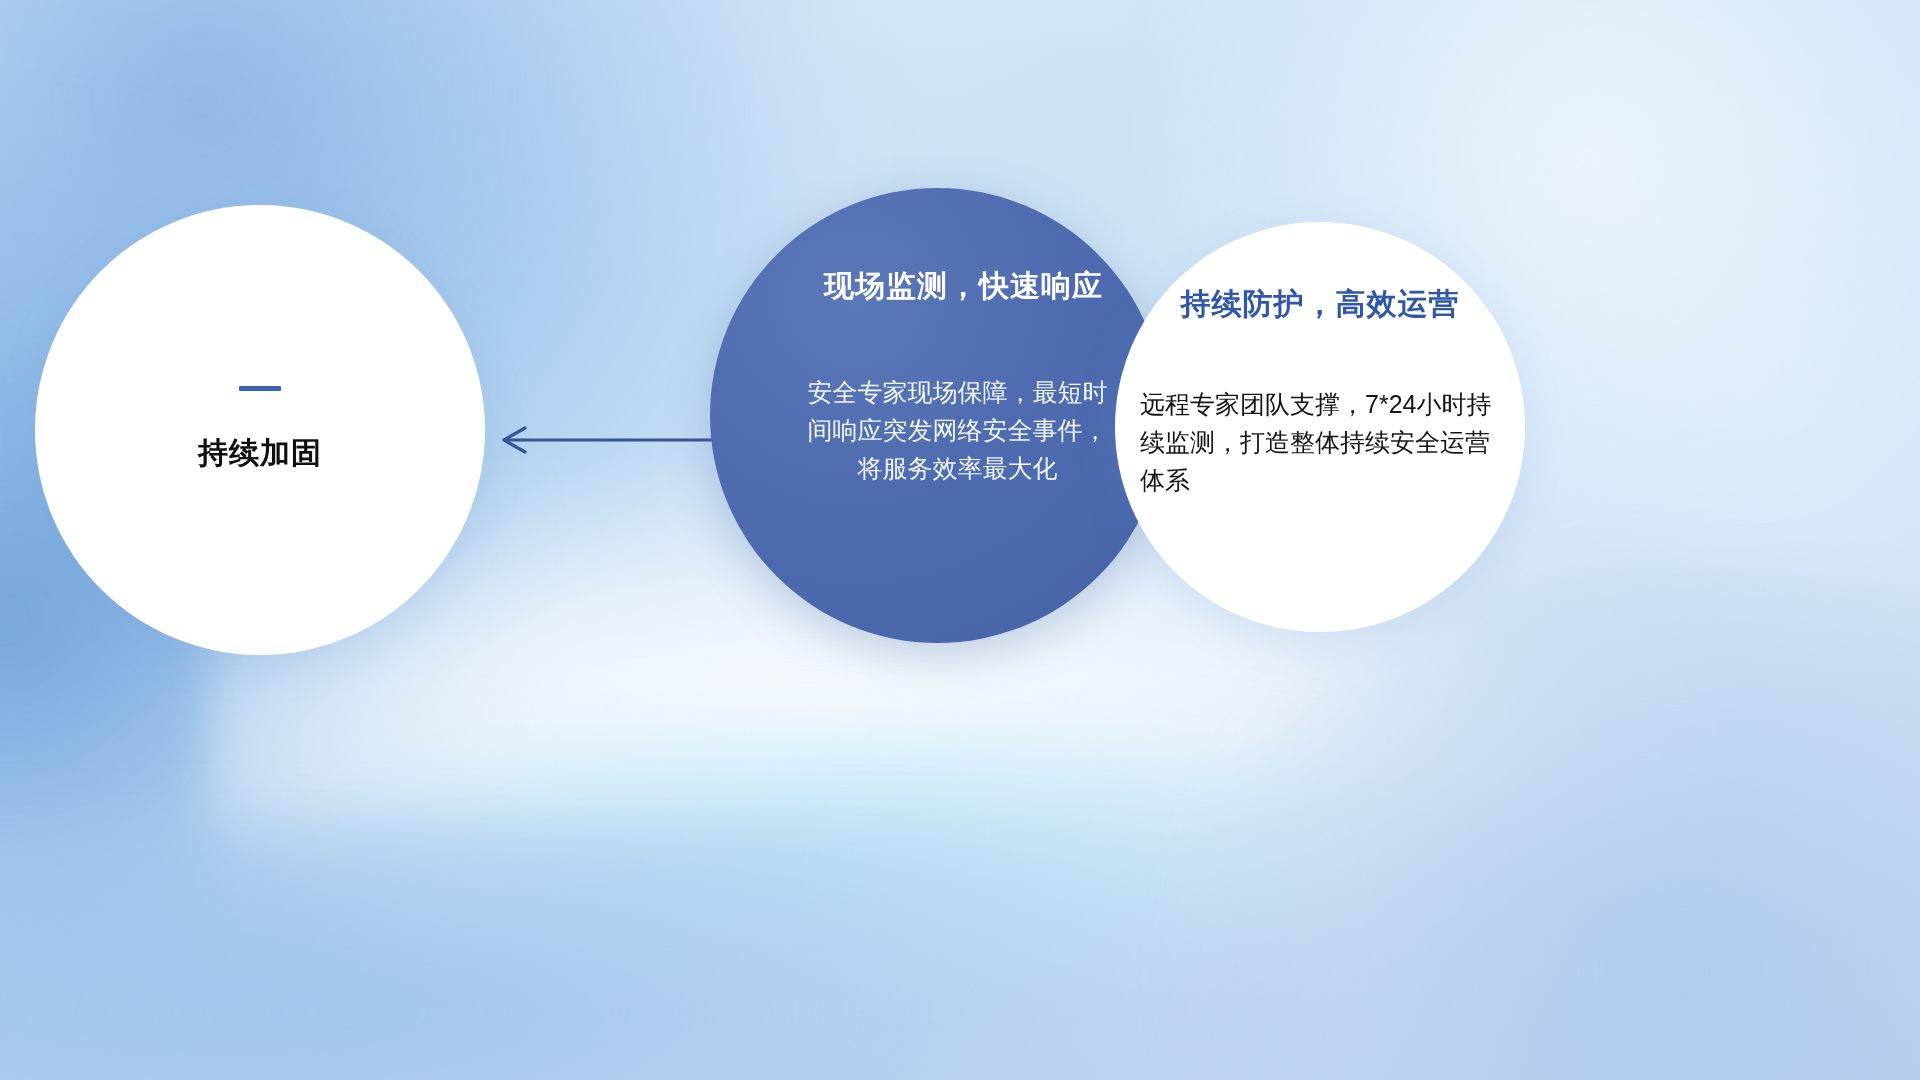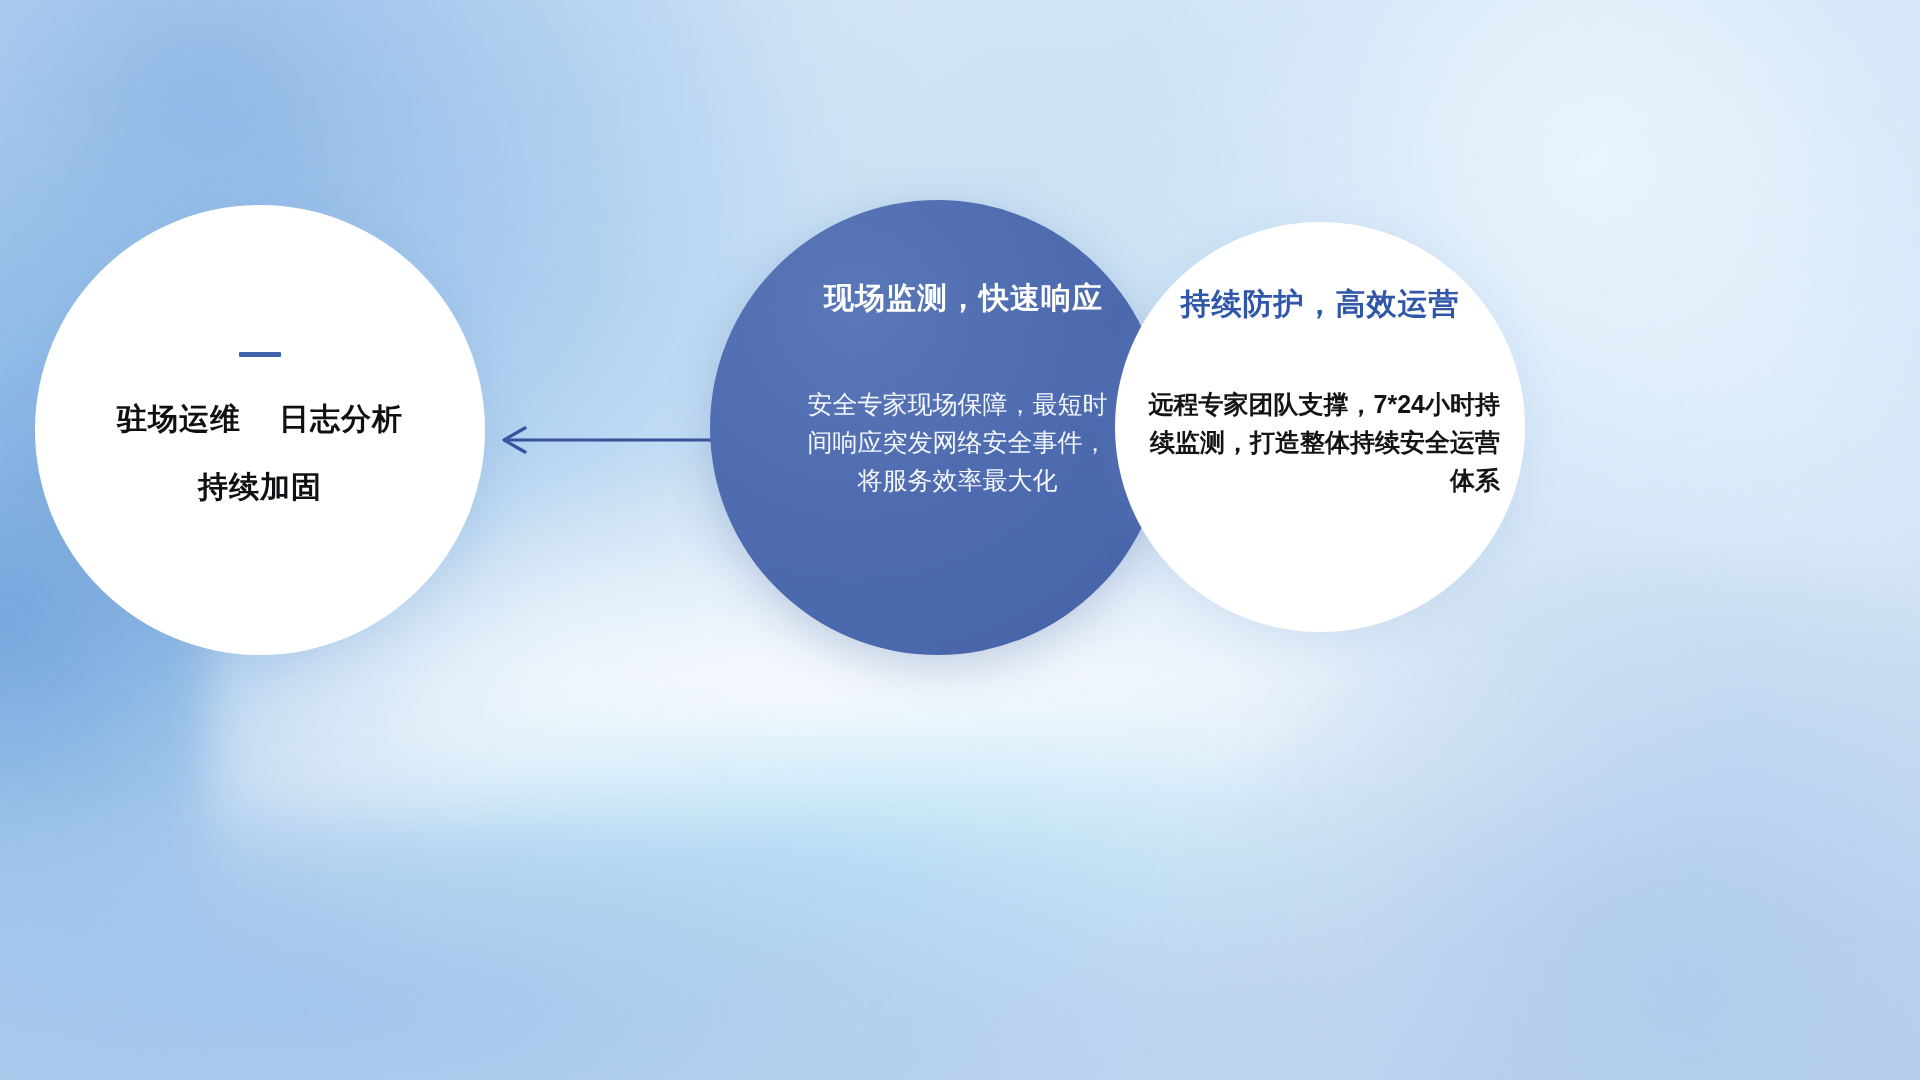--- a/index.html
+++ b/index.html
@@ -100,21 +100,21 @@
     margin-bottom:42px;
   }
   .left-rows { display:flex; flex-direction:column; align-items:center; gap:27px; }
   .left-row { display:flex; gap:38px; }
   .left-tag {
     font-size:30px; font-weight:bold; color:#101014;
     letter-spacing:1px; white-space:nowrap;
   }
 
   #circle-mid {
-    left:710px; top:200px; width:455px; height:455px;
+    left:710px; top:188px; width:455px; height:455px;
     background:radial-gradient(circle at 32% 24%, #5a78b8 0%, #4f6cb0 42%, #4a68ac 72%, #41609f 100%);
     z-index:4;
     box-shadow:0 12px 46px rgba(60,90,150,0.26);
   }
   #circle-mid .inner {
     position:absolute; inset:0;
     display:flex; flex-direction:column; align-items:center;
     padding:78px 40px 0 40px;
   }
   .mid-title {
@@ -141,21 +141,21 @@
     display:flex; flex-direction:column; align-items:center;
     padding:62px 26px 0 26px;
   }
   .right-title {
     font-size:30px; font-weight:bold; color:#2f56a8;
     letter-spacing:1px; white-space:nowrap; text-align:center;
   }
   .right-body {
     margin-top:60px;
     font-size:25px; line-height:1.52; color:#141418;
-    text-align:right; width:360px;font-weight:bold;
+    text-align:left; width:360px;
   }
 </style>
 </head>
 <body>
 
 <div id="bg">
   <div class="bg-base"></div>
   <div class="bg-glow-tl"></div>
   <div class="bg-glow-left2"></div>
   <div class="bg-right-soft"></div>
@@ -172,24 +172,20 @@
     <line x1="435" y1="35" x2="28" y2="35" stroke="#36539b" stroke-width="3.2"></line>
     <polyline points="45,23 24,35 45,47" fill="none" stroke="#36539b" stroke-width="3.2" stroke-linecap="round" stroke-linejoin="round"></polyline>
   </svg>
 </div>
 
 <div class="circle" id="circle-left">
   <div class="inner">
     <div class="dash"></div>
     <div class="left-rows">
       <div class="left-row">
-        <span class="left-tag">驻场运维</span>
-        <span class="left-tag">日志分析</span>
-      </div>
-      <div class="left-row">
         <span class="left-tag">持续加固</span>
       </div>
     </div>
   </div>
 </div>
 
 <div class="circle" id="circle-mid">
   <div class="inner">
     <div class="mid-title">现场监测，快速响应</div>
     <div class="mid-body">安全专家现场保障，最短时间响应突发网络安全事件，将服务效率最大化</div>

